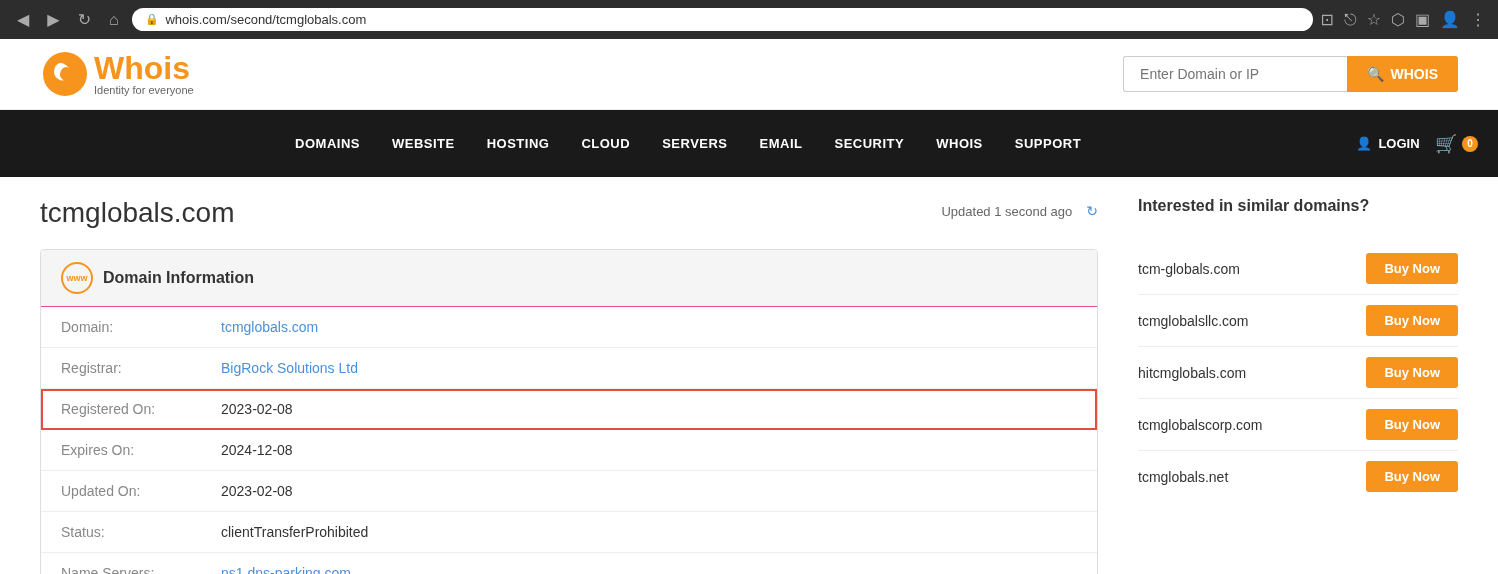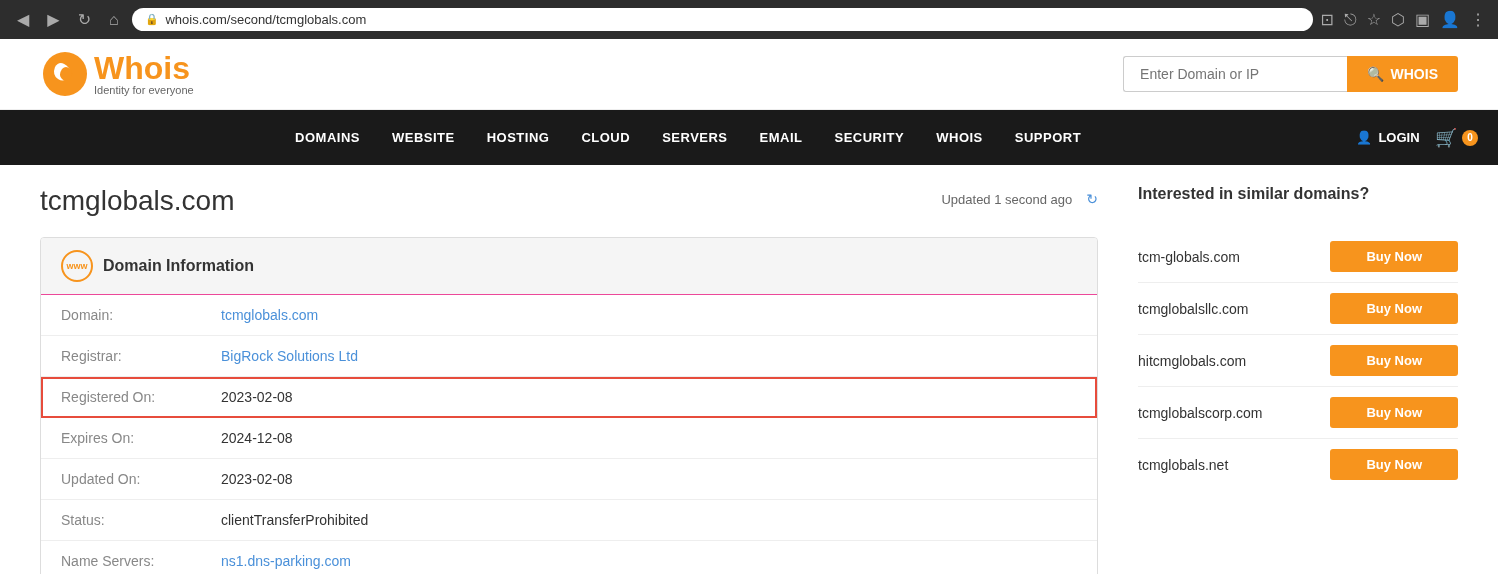--- a/index.html
+++ b/index.html
@@ -102,21 +102,21 @@
       align-items: center;
       gap: 6px;
     }
 
     
     .main-nav {
       background: #1a1a1a;
       display: flex;
       align-items: center;
       justify-content: center;
-      padding: 6px 20px;
+      padding: 12px 20px;
     }
     .nav-items {
       display: flex;
       align-items: center;
       gap: 0;
       flex: 1;
       justify-content: center;
     }
     .nav-item {
       color: #fff;
@@ -268,21 +268,21 @@
     }
     .similar-domain-row:last-child { border-bottom: none; }
     .similar-domain-name {
       font-size: 14px;
       color: #333;
     }
     .buy-now-btn {
       background: #f7941d;
       color: #fff;
       border: none;
-      padding: 8px 36px;
+      padding: 8px 18px;
       font-size: 13px;
       font-weight: bold;
       border-radius: 3px;
       cursor: pointer;
     }
 
     
     .title-row {
       display: flex;
       align-items: center;

